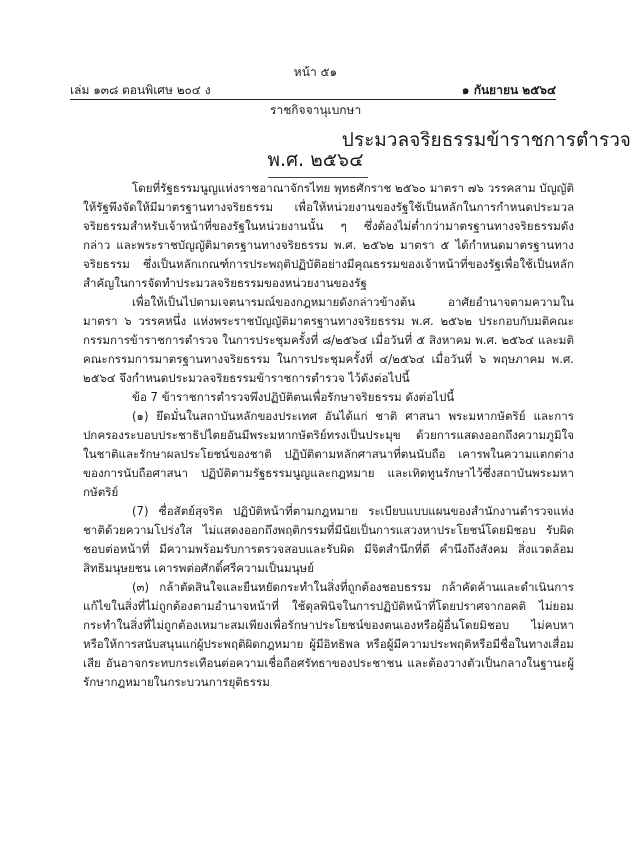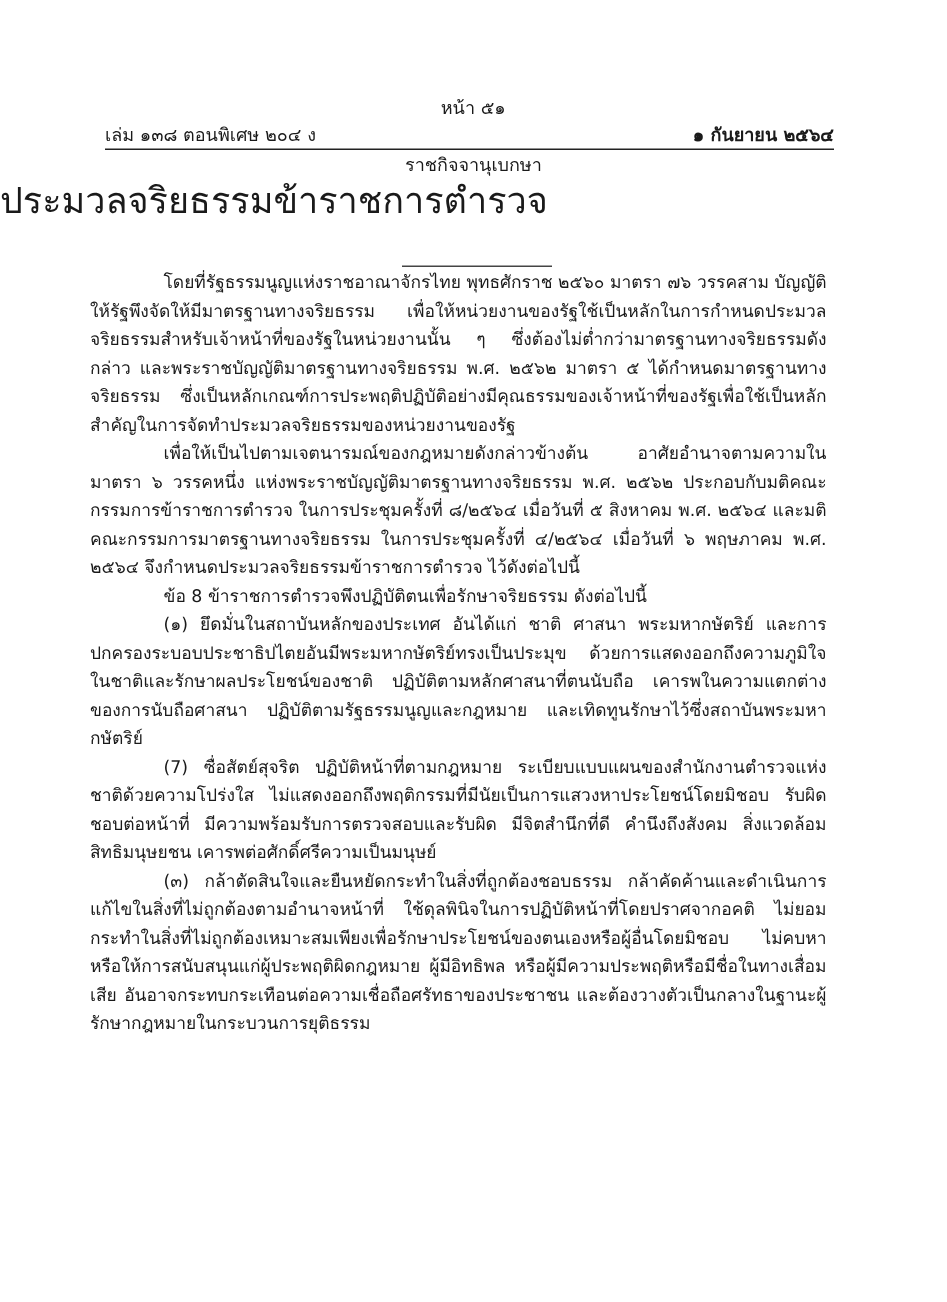--- a/index.html
+++ b/index.html
@@ -5,43 +5,44 @@
   html, body { margin:0; padding:0; background:#ffffff; }
   body { width:631px; height:868px; position:relative; overflow:hidden;
          font-family:"DejaVu Sans", sans-serif; color:#1a1a1a; }
   .page { position:absolute; left:0; top:0; width:631px; height:776px; background:#fff; }
   .page-no { position:absolute; top:62px; left:0; width:631px; text-align:center; font-size:12px; }
   .hdr { position:absolute; top:80px; left:70px; width:486px; height:18px; font-size:12px; }
   .hdr .l { position:absolute; left:0; top:0; white-space:nowrap; }
   .hdr .c { position:absolute; left:200px; top:0; white-space:nowrap;margin-top:20px; }
   .hdr .r { position:absolute; right:0; top:0; white-space:nowrap;font-weight:bold; }
   .hdr-rule { position:absolute; top:99px; left:70px; width:486px; height:0; border-top:1.5px solid #222; }
-  .title { position:absolute; top:114px; left:0; width:631px; text-align:left; font-size:24px; }
+  .title { position:absolute; top:124px; left:0; width:631px; text-align:right; font-size:19px; }
   .subtitle { position:absolute; top:144px; left:0; width:631px; text-align:center; font-size:19px; }
   .title-rule { position:absolute; top:177px; left:268px; width:100px; border-top:1.2px solid #444; }
-  .body { position:absolute; top:179px; left:60px; width:491px; font-size:11.6px; line-height:19px; }
+  .body { position:absolute; top:179px; left:83px; width:491px; font-size:11.6px; line-height:19px; }
   .body p { margin:0; text-align:justify; text-align-last:left; }
   .body p.ind { text-indent:49px; }
 </style>
 </head>
 <body>
 
 <div class="page">
   <div class="page-no">หน้า   ๕๑</div>
   <div class="hdr">
     <span class="l">เล่ม   ๑๓๘   ตอนพิเศษ   ๒๐๔   ง</span>
     <span class="c">ราชกิจจานุเบกษา</span>
     <span class="r">๑   กันยายน   ๒๕๖๔</span>
   </div>
   <div class="hdr-rule"></div>
 
   <div class="title">ประมวลจริยธรรมข้าราชการตำรวจ</div>
+  <div class="subtitle">พ.ศ.  ๒๕๖๔</div>
   <div class="title-rule"></div>
 
   <div class="body">
     <p class="ind">โดยที่รัฐธรรมนูญแห่งราชอาณาจักรไทย  พุทธศักราช  ๒๕๖๐  มาตรา  ๗๖  วรรคสาม บัญญัติให้รัฐพึงจัดให้มีมาตรฐานทางจริยธรรม  เพื่อให้หน่วยงานของรัฐใช้เป็นหลักในการกำหนดประมวลจริยธรรมสำหรับเจ้าหน้าที่ของรัฐในหน่วยงานนั้น ๆ  ซึ่งต้องไม่ต่ำกว่ามาตรฐานทางจริยธรรมดังกล่าว และพระราชบัญญัติมาตรฐานทางจริยธรรม  พ.ศ.  ๒๕๖๒  มาตรา  ๕  ได้กำหนดมาตรฐานทางจริยธรรม ซึ่งเป็นหลักเกณฑ์การประพฤติปฏิบัติอย่างมีคุณธรรมของเจ้าหน้าที่ของรัฐเพื่อใช้เป็นหลักสำคัญในการจัดทำประมวลจริยธรรมของหน่วยงานของรัฐ</p>
     <p class="ind">เพื่อให้เป็นไปตามเจตนารมณ์ของกฎหมายดังกล่าวข้างต้น  อาศัยอำนาจตามความในมาตรา  ๖ วรรคหนึ่ง  แห่งพระราชบัญญัติมาตรฐานทางจริยธรรม  พ.ศ.  ๒๕๖๒  ประกอบกับมติคณะกรรมการข้าราชการตำรวจ  ในการประชุมครั้งที่  ๘/๒๕๖๔  เมื่อวันที่  ๕  สิงหาคม  พ.ศ.  ๒๕๖๔  และมติคณะกรรมการมาตรฐานทางจริยธรรม  ในการประชุมครั้งที่  ๔/๒๕๖๔  เมื่อวันที่  ๖  พฤษภาคม  พ.ศ.  ๒๕๖๔ จึงกำหนดประมวลจริยธรรมข้าราชการตำรวจ  ไว้ดังต่อไปนี้</p>
-    <p class="ind">ข้อ  8  ข้าราชการตำรวจพึงปฏิบัติตนเพื่อรักษาจริยธรรม  ดังต่อไปนี้</p>
+    <p class="ind">ข้อ  7  ข้าราชการตำรวจพึงปฏิบัติตนเพื่อรักษาจริยธรรม  ดังต่อไปนี้</p>
     <p class="ind">(๑)  ยึดมั่นในสถาบันหลักของประเทศ  อันได้แก่  ชาติ  ศาสนา  พระมหากษัตริย์  และการปกครองระบอบประชาธิปไตยอันมีพระมหากษัตริย์ทรงเป็นประมุข  ด้วยการแสดงออกถึงความภูมิใจในชาติและรักษาผลประโยชน์ของชาติ  ปฏิบัติตามหลักศาสนาที่ตนนับถือ  เคารพในความแตกต่างของการนับถือศาสนา  ปฏิบัติตามรัฐธรรมนูญและกฎหมาย  และเทิดทูนรักษาไว้ซึ่งสถาบันพระมหากษัตริย์</p>
     <p class="ind">(7)  ซื่อสัตย์สุจริต  ปฏิบัติหน้าที่ตามกฎหมาย  ระเบียบแบบแผนของสำนักงานตำรวจแห่งชาติด้วยความโปร่งใส  ไม่แสดงออกถึงพฤติกรรมที่มีนัยเป็นการแสวงหาประโยชน์โดยมิชอบ  รับผิดชอบต่อหน้าที่ มีความพร้อมรับการตรวจสอบและรับผิด  มีจิตสำนึกที่ดี  คำนึงถึงสังคม  สิ่งแวดล้อม  สิทธิมนุษยชน เคารพต่อศักดิ์ศรีความเป็นมนุษย์</p>
     <p class="ind">(๓)  กล้าตัดสินใจและยืนหยัดกระทำในสิ่งที่ถูกต้องชอบธรรม  กล้าคัดค้านและดำเนินการแก้ไขในสิ่งที่ไม่ถูกต้องตามอำนาจหน้าที่  ใช้ดุลพินิจในการปฏิบัติหน้าที่โดยปราศจากอคติ  ไม่ยอมกระทำในสิ่งที่ไม่ถูกต้องเหมาะสมเพียงเพื่อรักษาประโยชน์ของตนเองหรือผู้อื่นโดยมิชอบ ไม่คบหาหรือให้การสนับสนุนแก่ผู้ประพฤติผิดกฎหมาย  ผู้มีอิทธิพล  หรือผู้มีความประพฤติหรือมีชื่อในทางเสื่อมเสีย  อันอาจกระทบกระเทือนต่อความเชื่อถือศรัทธาของประชาชน  และต้องวางตัวเป็นกลางในฐานะผู้รักษากฎหมายในกระบวนการยุติธรรม</p>
   </div>
 </div>
 
 </body></html>

